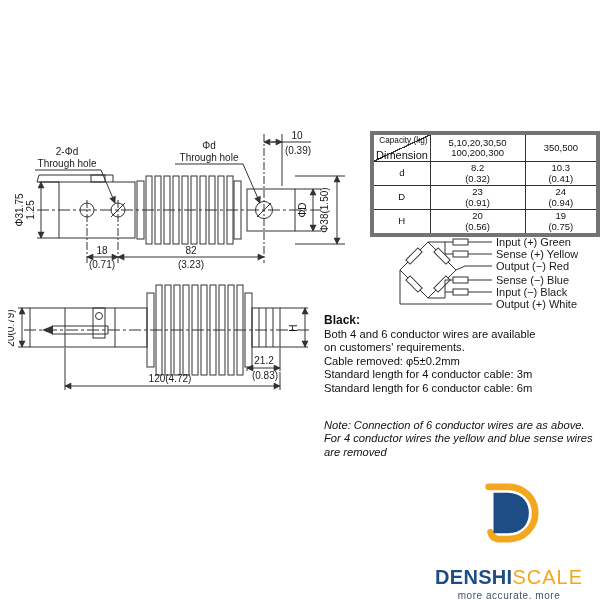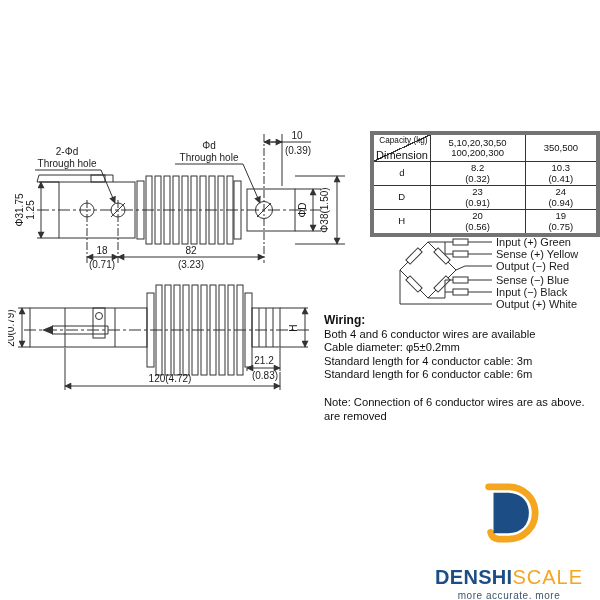--- a/index.html
+++ b/index.html
@@ -19,21 +19,21 @@
   #spec td.corner{position:relative;width:72px;height:26px;padding:0;
       background-image:linear-gradient(to bottom right,
         transparent calc(50% - 0.6px),#333 calc(50% - 0.6px),
         #333 calc(50% + 0.6px),transparent calc(50% + 0.6px));}
   #spec .cap{position:absolute;top:1px;right:2px;font-size:8.2px;}
   #spec .dim{position:absolute;bottom:1px;left:2px;font-size:11px;}
   #spec col.c1{width:74px;} #spec col.c2{width:78px;} #spec col.c3{width:67px;}
   
   #wiring{width:276px;font-size:11.2px;line-height:13.6px;color:#101010;}
   #wiring .title{font-weight:bold;font-size:12px;}
-  #wiring .note{margin-top:14px;}
+  #wiring .note{margin-top:23px;font-style:italic;}
   
   #logo{width:158px;text-align:center;}
   #logo .word{font-size:20px;letter-spacing:0.3px;white-space:nowrap;margin-top:17px;}
   #logo .brand1{font-weight:bold;}
   #logo .brand2{letter-spacing:1px;}
   #logo .tag{font-size:10px;letter-spacing:0.55px;color:#3d566e;margin-top:1px;}
 </style>
 </head>
 <body>
 
@@ -298,27 +298,29 @@
 
     <text x="121" y="15" font-size="11">Input (+) Green</text>
     <text x="121" y="27" font-size="11">Sense (+) Yellow</text>
     <text x="121" y="39" font-size="11">Output (−) Red</text>
     <text x="121" y="53" font-size="11">Sense (−) Blue</text>
     <text x="121" y="65" font-size="11">Input (−) Black</text>
     <text x="121" y="77" font-size="11">Output (+) White</text>
   </svg>
 
   <div id="wiring" class="abs" style="left:324px;top:314px;">
-    <div class="title">Wiring:</div>
+    <div class="title">Black:</div>
     <div>Both 4 and 6 conductor wires are available</div>
-    <div>Cable diameter: φ5±0.2mm</div>
+    <div>on customers' requirements.</div>
+    <div>Cable removed: φ5±0.2mm</div>
     <div>Standard length for 4 conductor cable: 3m</div>
     <div>Standard length for 6 conductor cable: 6m</div>
     <div class="note">
       <div>Note: Connection of 6 conductor wires are as above.</div>
+      <div>For 4 conductor wires the yellow and blue sense wires</div>
       <div>are removed</div>
     </div>
   </div>
 
   <div id="logo" class="abs" style="left:430px;top:479px;">
     <svg width="62" height="66" viewBox="0 0 64 68">
       <path d="M11,8 H32 A27,27 0 0 1 32,62 H21 Q14.5,61.5 13,55" fill="none" stroke="#F4A61F" stroke-width="7" stroke-linecap="round"></path>
       <path d="M16,14 H30 C44.5,14 52.5,22.5 52.5,35 C52.5,47.5 44.5,56 30,56 H16 Z" fill="#1C4E85"></path>
     </svg>
     <div class="word">

